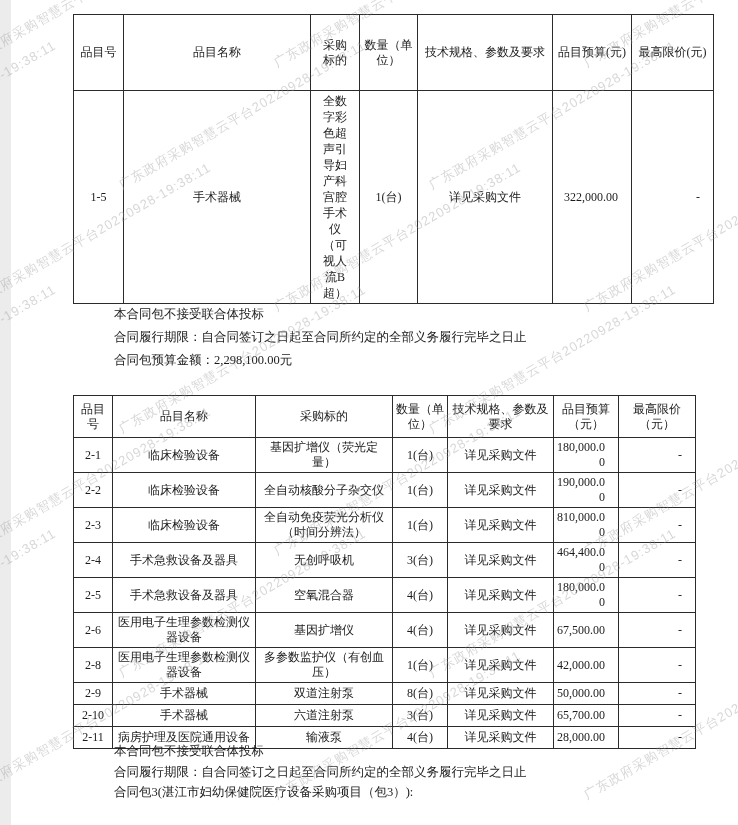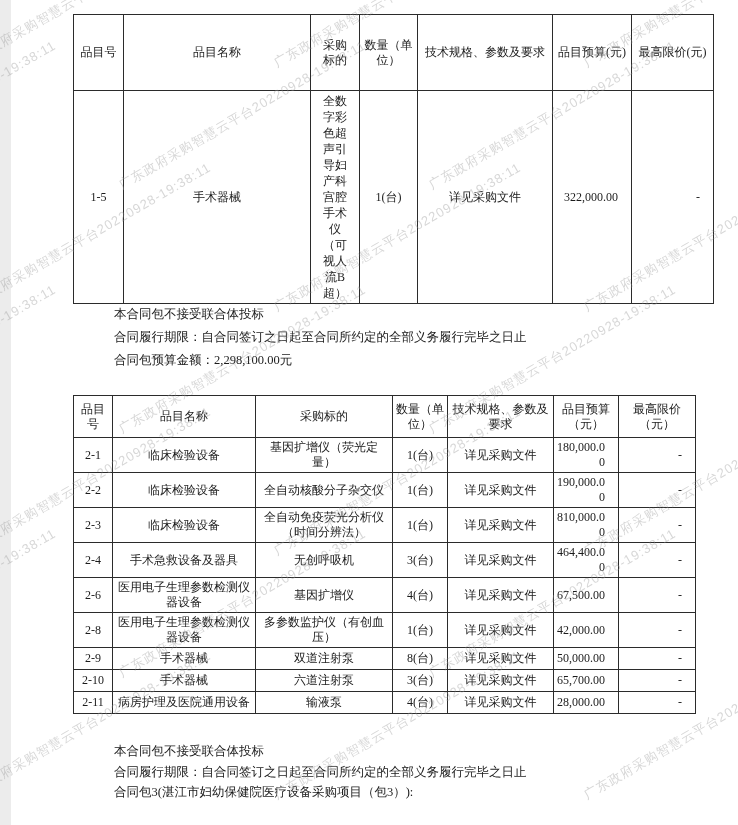--- a/index.html
+++ b/index.html
@@ -163,20 +163,29 @@
         <tr>
           <td class="c0">2-4</td>
           <td class="c1">手术急救设备及器具</td>
           <td class="c2">无创呼吸机</td>
           <td class="c3">3(台)</td>
           <td class="c4">详见采购文件</td>
           <td class="c5">464,400.00</td>
           <td class="c6">-</td>
         </tr>
         <tr>
+          <td class="c0">2-5</td>
+          <td class="c1">手术急救设备及器具</td>
+          <td class="c2">空氧混合器</td>
+          <td class="c3">4(台)</td>
+          <td class="c4">详见采购文件</td>
+          <td class="c5">180,000.00</td>
+          <td class="c6">-</td>
+        </tr>
+        <tr>
           <td class="c0">2-6</td>
           <td class="c1">医用电子生理参数检测仪器设备</td>
           <td class="c2">基因扩增仪</td>
           <td class="c3">4(台)</td>
           <td class="c4">详见采购文件</td>
           <td class="c5">67,500.00</td>
           <td class="c6">-</td>
         </tr>
         <tr>
           <td class="c0">2-8</td>

